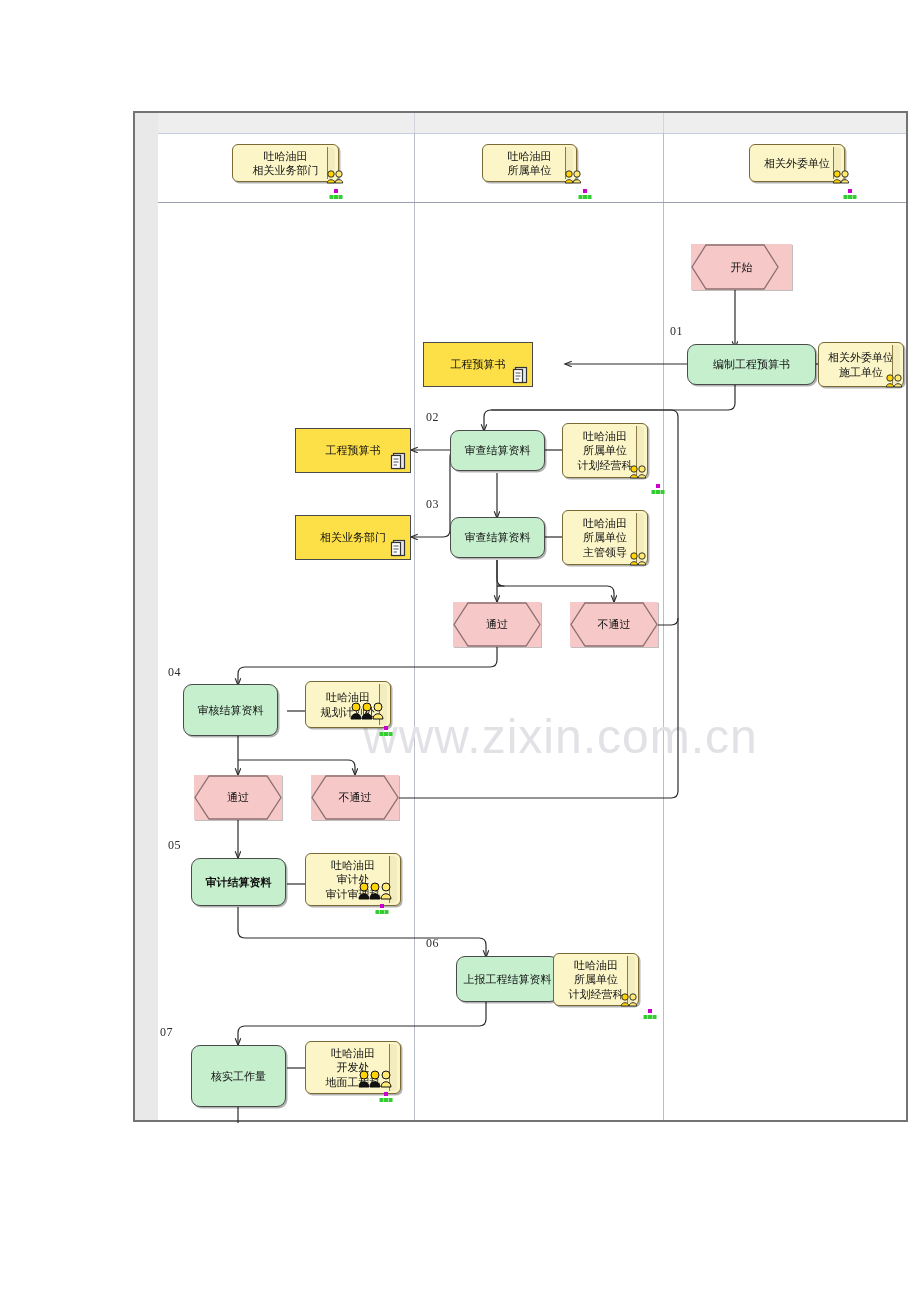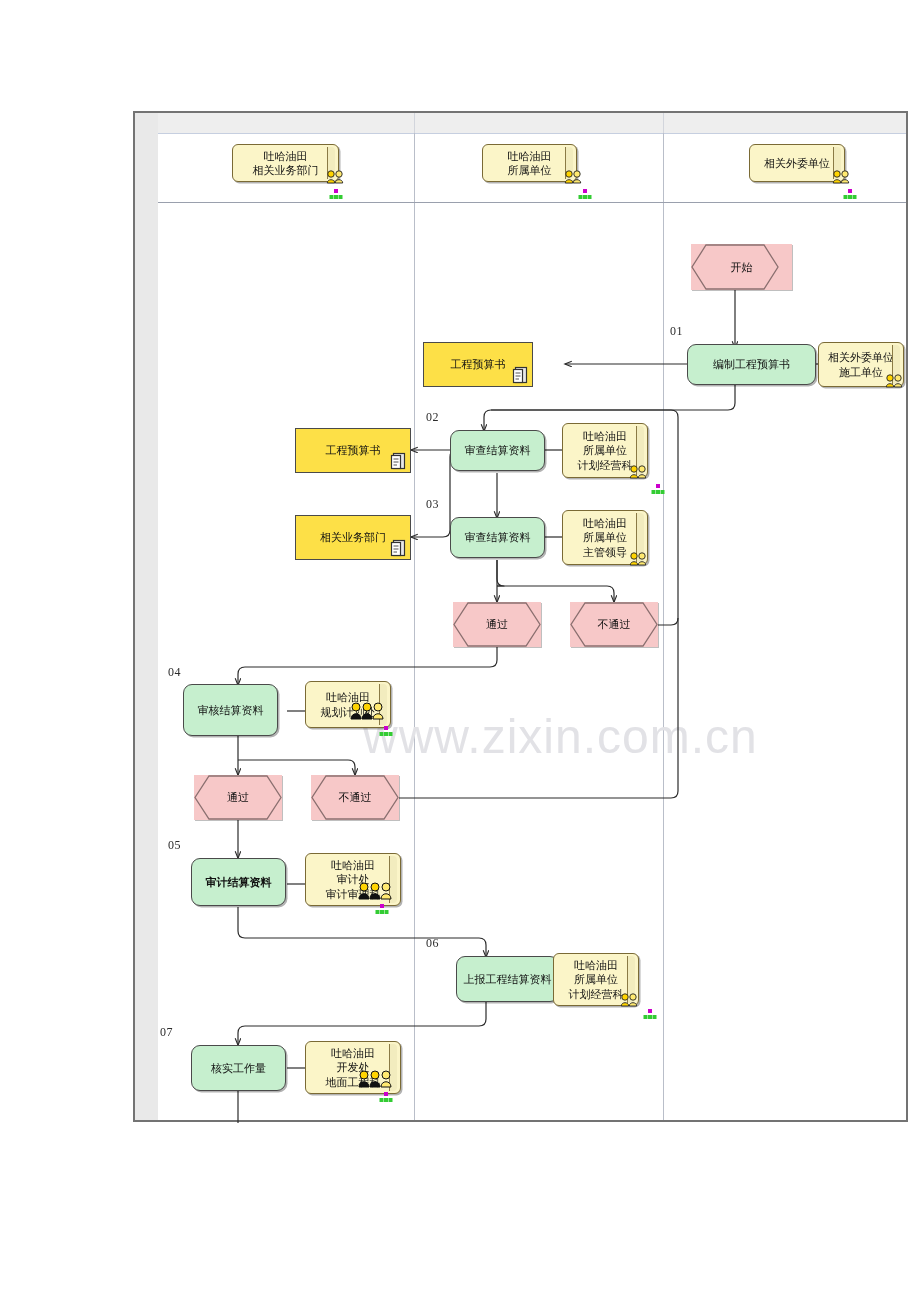--- a/index.html
+++ b/index.html
@@ -497,21 +497,21 @@
       <path d="M9.3 13 C9.3 8.6 16.7 8.6 16.7 13 Z" fill="#ffe970" stroke="#222" stroke-width="0.9"></path>
     </svg>
     <svg class="conn-marker" style="left:508px; top:896px;" width="14" height="14" viewBox="0 0 14 14">
       <rect x="5" y="0" width="4" height="4" fill="#cc00cc"></rect>
       <rect x="0.5" y="6" width="4" height="4" fill="#33cc33"></rect>
       <rect x="9.5" y="6" width="4" height="4" fill="#33cc33"></rect>
       <rect x="5" y="6" width="4" height="4" fill="#33cc33"></rect>
     </svg>
 
     <div class="step-no" style="left:25px; top:912px;">07</div>
-    <div class="node task" style="left:56px; top:932px; width:95px; height:46px;">
+    <div class="node task" style="left:56px; top:932px; width:95px; height:62px;">
       <span class="lbl">核实工作量</span>
     </div>
     <div class="node role" style="left:170px; top:928px; width:96px; height:53px;">
       <span class="tab"></span>
       <span class="lbl">吐哈油田
 开发处
 地面工程科</span>
     </div>
     <svg class="people-icon" style="left:222px; top:956px;" width="40" height="20" viewBox="0 0 40 20">
       <g>

